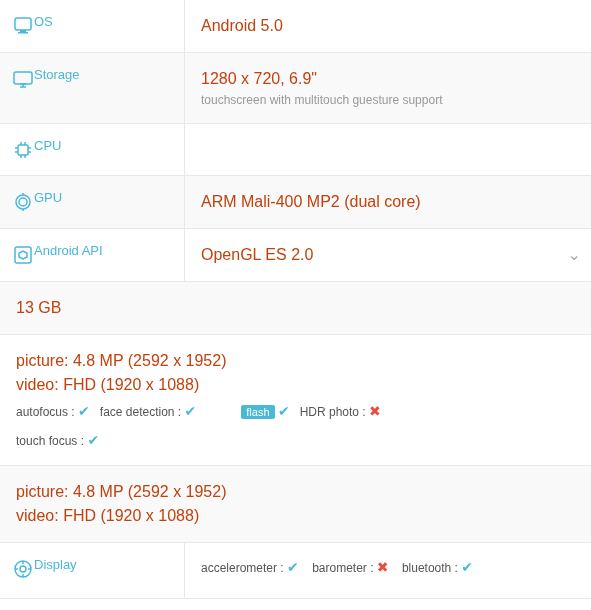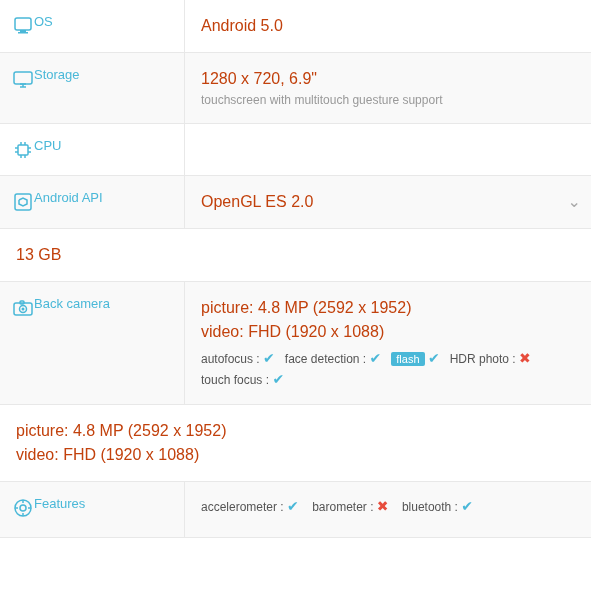--- a/index.html
+++ b/index.html
@@ -63,20 +63,21 @@
     .cross {
       color: #e74c3c;
       font-size: 14px;
     }
     .flash-badge {
       background: #4ab8d8;
       color: #fff;
       font-size: 11px;
       padding: 1px 5px;
       border-radius: 2px;
+      margin-left: 35px;
     }
     .feature-line {
       margin-bottom: 6px;
     }
     .feature-line:last-child {
       margin-bottom: 0;
     }
     .dropdown-arrow {
       position: absolute;
       right: 10px;
@@ -139,20 +140,36 @@
           <line x1="5" y1="8" x2="2" y2="8"></line>
             <line x1="5" y1="12" x2="2" y2="12"></line>
           <line x1="15" y1="8" x2="18" y2="8"></line>
             <line x1="15" y1="12" x2="18" y2="12"></line>
         </svg>
       </div>
       <span class="spec-label-text">CPU</span>
     </div>
   </div>
 
+  <div class="spec-row">
+    <div class="spec-label">
+      <div class="spec-icon">
+        <svg width="20" height="20" viewBox="0 0 20 20" fill="none" stroke="#4ab8d8" stroke-width="1.5">
+          <circle cx="10" cy="10" r="4"></circle>
+          <circle cx="10" cy="10" r="7"></circle>
+          <line x1="10" y1="3" x2="10" y2="1"></line>
+          <line x1="10" y1="17" x2="10" y2="19"></line>
+        </svg>
+      </div>
+      <span class="spec-label-text">GPU</span>
+    </div>
+    <div class="spec-value">
+      <div class="main-val">ARM Mali-400 MP2 (dual core)</div>
+    </div>
+  </div>
 
   <div class="spec-row">
     <div class="spec-label">
       <div class="spec-icon">
         <svg width="20" height="20" viewBox="0 0 20 20" fill="none" stroke="#4ab8d8" stroke-width="1.5">
           <rect x="2" y="2" width="16" height="16" rx="2"></rect>
           <polyline points="6,8 10,6 14,8 14,12 10,14 6,12 6,8"></polyline>
         </svg>
       </div>
       <span class="spec-label-text">Android API</span>
@@ -164,48 +181,37 @@
   </div>
 
 
   <div class="spec-row">
     <div class="spec-value">
       <div class="main-val">13 GB</div>
     </div>
   </div>
 
   <div class="spec-row">
-    <div class="spec-label">
-      <div class="spec-icon">
-        <svg width="20" height="20" viewBox="0 0 20 20" fill="none" stroke="#4ab8d8" stroke-width="1.5">
-          <rect x="1" y="5" width="18" height="12" rx="2"></rect>
-          <circle cx="10" cy="11" r="3.5"></circle>
-          <rect x="7" y="3" width="4" height="3" rx="1"></rect>
-          <circle cx="10" cy="11" r="1.5" fill="#4ab8d8" stroke="none"></circle>
-        </svg>
-      </div>
-      <span class="spec-label-text">Back camera</span>
-    </div>
     <div class="spec-value">
       <div class="main-val">picture: 4.8 MP (2592 x 1952)</div>
       <div class="main-val">video: FHD (1920 x 1088)</div>
       <div style="margin-top:4px; font-size:12px; color:#555;">
         <span>autofocus :</span>
         <span class="check">✔</span>
         &nbsp;
         <span>face detection :</span>
         <span class="check">✔</span>
         &nbsp;
         <span class="flash-badge">flash</span>
         <span class="check">✔</span>
         &nbsp;
         <span>HDR photo :</span>
         <span class="cross">✖</span>
       </div>
-      <div style="font-size:12px; color:#555;">
+      <div style="margin-top:8px; font-size:12px; color:#555;">
         <span>touch focus :</span>
         <span class="check">✔</span>
       </div>
     </div>
   </div>
 
   <div class="spec-row">
     <div class="spec-value">
       <div class="main-val">picture: 4.8 MP (2592 x 1952)</div>
       <div class="main-val">video: FHD (1920 x 1088)</div>
@@ -217,21 +223,21 @@
       <div class="spec-icon">
         <svg width="20" height="20" viewBox="0 0 20 20" fill="none" stroke="#4ab8d8" stroke-width="1.5">
           <circle cx="10" cy="10" r="8"></circle>
           <circle cx="10" cy="10" r="3"></circle>
           <line x1="10" y1="2" x2="10" y2="5"></line>
           <line x1="10" y1="15" x2="10" y2="18"></line>
           <line x1="2" y1="10" x2="5" y2="10"></line>
           <line x1="15" y1="10" x2="18" y2="10"></line>
         </svg>
       </div>
-      <span class="spec-label-text">Features</span>
+      <span class="spec-label-text">Display</span>
     </div>
     <div class="spec-value">
       <div class="feature-line" style="font-size:12px;color:#555;">
         <span>accelerometer :</span>
         <span class="check">✔</span>
         &nbsp;&nbsp;
         <span>barometer :</span>
         <span class="cross">✖</span>
         &nbsp;&nbsp;
         <span>bluetooth :</span>

